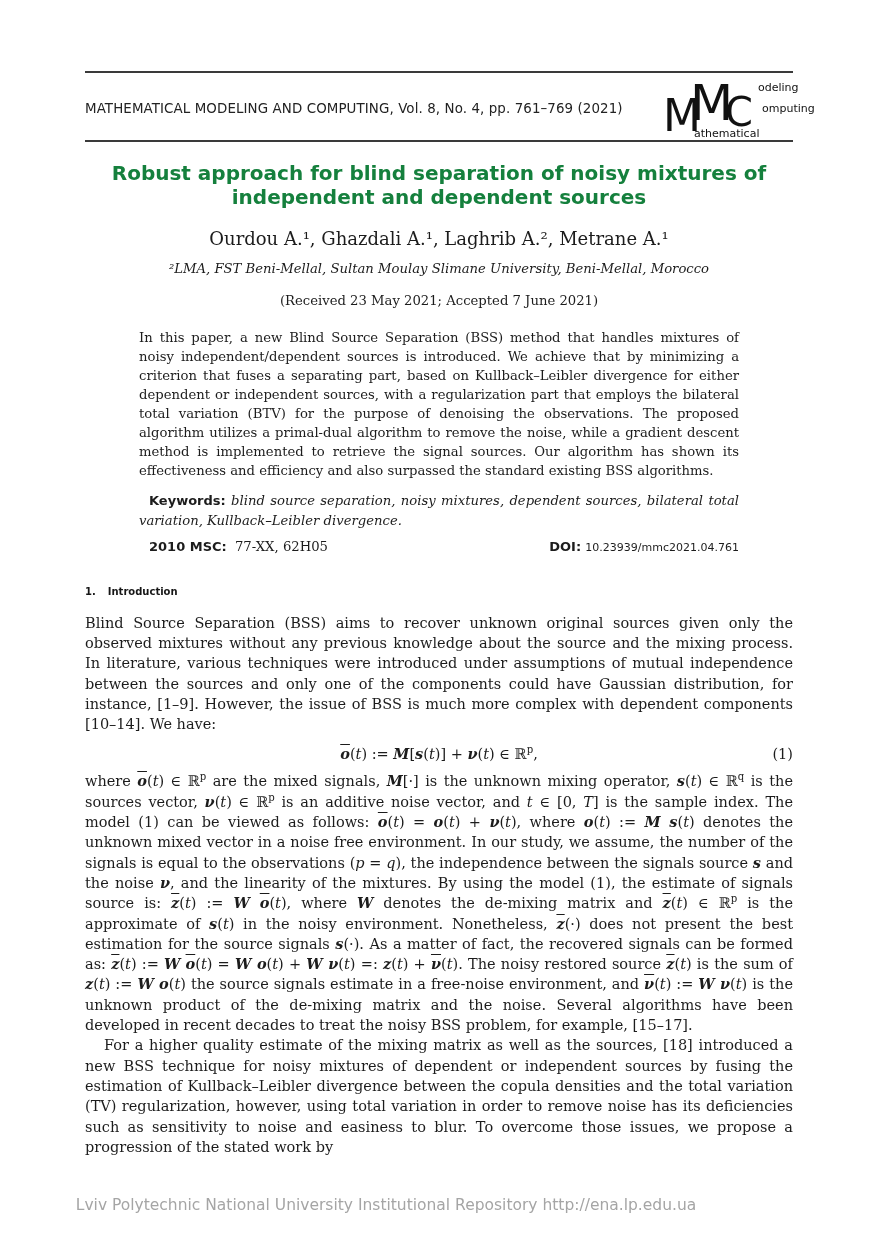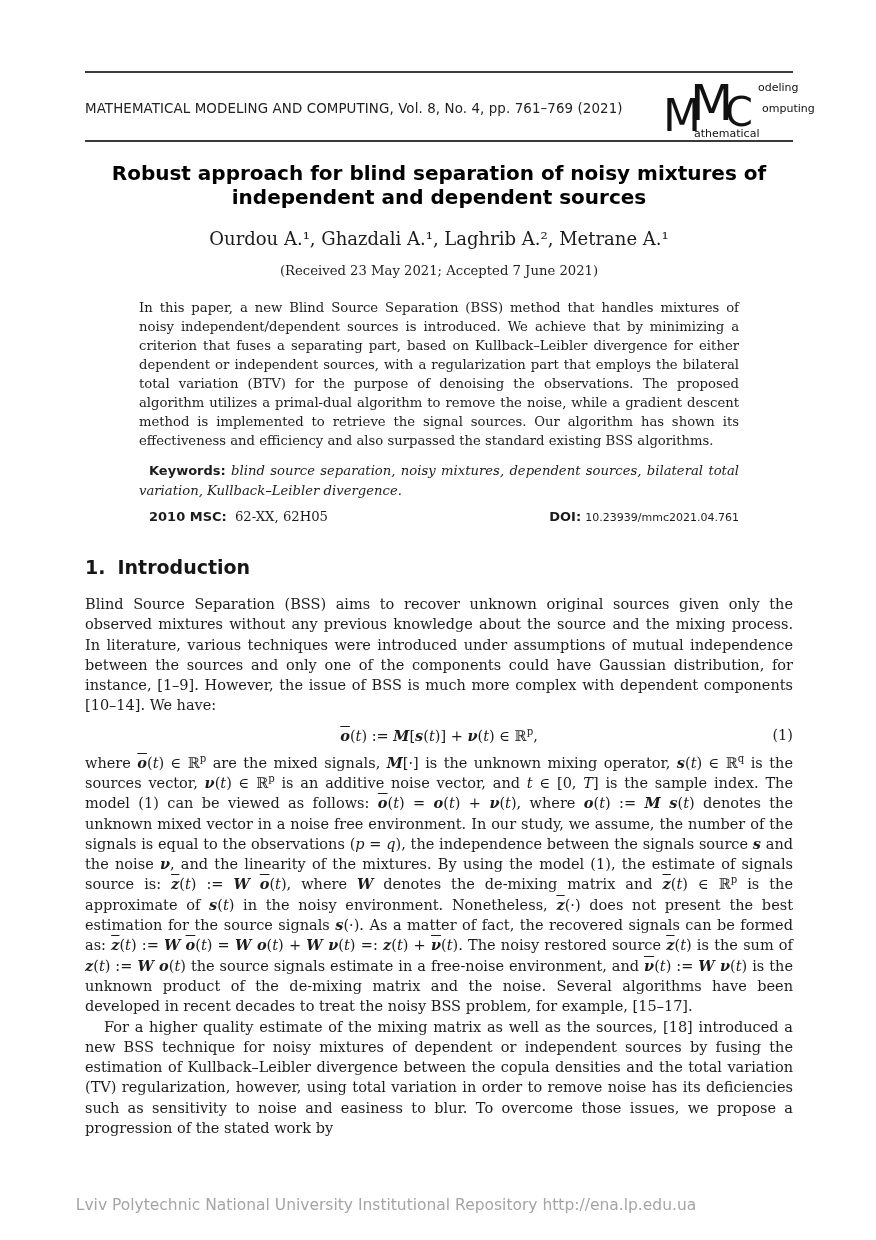--- a/index.html
+++ b/index.html
@@ -25,21 +25,21 @@
   .lg-c  { left:62px; top:16px; font-size:40px; }
   .lg-w1 { left:95px; top:6px;  font-size:11px; }
   .lg-w2 { left:99px; top:27px; font-size:11px; }
   .lg-w3 { left:31px; top:52px; font-size:11px; }
 
   .content { position:absolute; left:85px; top:158px; width:708px; }
   .title {
     font-family:"DejaVu Sans","Liberation Sans",sans-serif;
     font-weight:700; font-size:20px; line-height:1.18;
     text-align:center; max-width:656px; margin:4px auto 12px;
-    color:#000000;
+    color:#15803d;
   }
   .authors { margin-top:19px; text-align:center; font-size:18px; }
   .affiliations { margin-top:10px; text-align:center; font-style:italic;
     font-size:13.2px; line-height:1.5; }
   .received { margin-top:14px; text-align:center; font-size:13.2px; }
   .abstract {
     margin:20px auto 0; width:600px; font-size:13.2px; line-height:1.44;
     text-align:justify;
   }
   .keywords {
@@ -53,21 +53,21 @@
   .kw-text { font-style:italic; }
   .meta-row {
     margin:9px auto 0; width:600px; display:flex; justify-content:space-between;
     font-size:13.2px; padding-left:10px;
   }
   .doi-value { font-family:"DejaVu Sans","Liberation Sans",sans-serif; font-size:11px; }
   .msc-value { margin-left:4px; }
   .section-heading {
     margin-top:32px;
     font-family:"DejaVu Sans","Liberation Sans",sans-serif;
-    font-weight:700; font-size:19px; color:#161616;
+    font-weight:700; font-size:10px; color:#161616;
   }
   .sec-title { margin-left:12px; }
   .body-par {
     margin-top:16px; font-size:14.5px; line-height:1.4; text-align:justify;
   }
   .body-par.tight { margin-top:0; }
   .body-par.indent { text-indent:19px; }
   .equation-row {
     display:grid; grid-template-columns:44px 1fr 44px; align-items:center;
     margin:11px 0 9px;
@@ -109,35 +109,36 @@
 
   <div class="rule rule-mid"></div>
 
   <div class="content">
 
     <h1 class="title">Robust approach for blind separation of noisy mixtures of independent and dependent sources</h1>
 
     <div class="authors">Ourdou A.¹, Ghazdali A.¹, Laghrib A.², Metrane A.¹</div>
 
     <div class="affiliations">
+      <div>²LMA, FST Beni-Mellal, Sultan Moulay Slimane University, Beni-Mellal, Morocco</div>
     </div>
 
     <div class="received">(Received 23 May 2021; Accepted 7 June 2021)</div>
 
     <p class="abstract">In this paper, a new Blind Source Separation (BSS) method that handles mixtures of noisy independent/dependent sources is introduced. We achieve that by minimizing a criterion that fuses a separating part, based on Kullback–Leibler divergence for either dependent or independent sources, with a regularization part that employs the bilateral total variation (BTV) for the purpose of denoising the observations. The proposed algorithm utilizes a primal-dual algorithm to remove the noise, while a gradient descent method is implemented to retrieve the signal sources. Our algorithm has shown its effectiveness and efficiency and also surpassed the standard existing BSS algorithms.</p>
 
     <p class="keywords">
       <span class="kw-label">Keywords:</span>
       <span class="kw-text">blind source separation, noisy mixtures, dependent sources, bilateral total variation, Kullback–Leibler divergence.</span>
     </p>
 
     <div class="meta-row">
       <span>
         <span class="meta-label">2010 MSC:</span>
-        <span class="msc-value">62-XX, 62H05</span>
+        <span class="msc-value">77-XX, 62H05</span>
       </span>
       <span>
         <span class="meta-label">DOI:</span>
         <span class="doi-value">10.23939/mmc2021.04.761</span>
       </span>
     </div>
 
     <h2 class="section-heading">
       <span>1.</span><span class="sec-title">Introduction</span>
     </h2>

